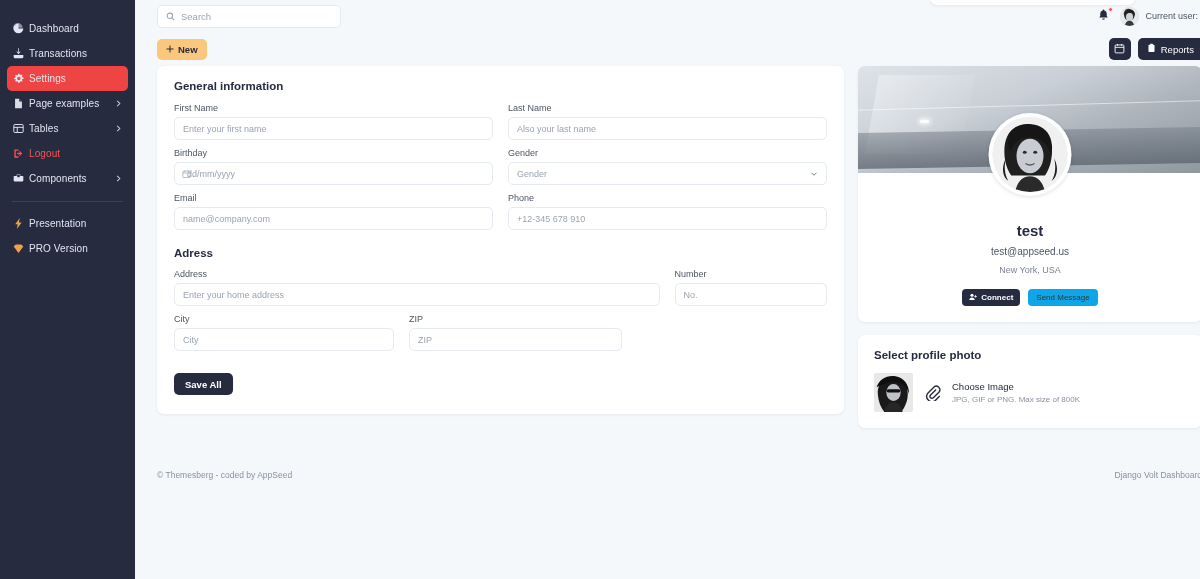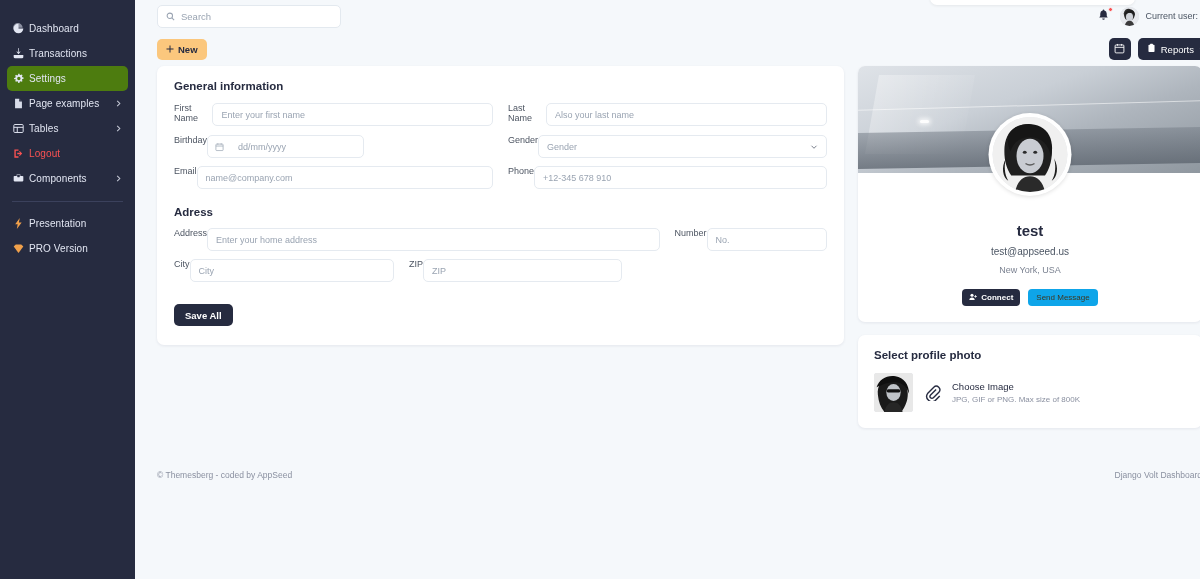--- a/index.html
+++ b/index.html
@@ -21,21 +21,21 @@
   .nav-item {
     display: flex; align-items: center;
     height: 25px; margin: 0 7px;
     padding: 0 6px;
     border-radius: 5px;
     color: #e2e6f2;
     font-size: 10px;
     cursor: pointer;
     position: relative;
   }
-  .nav-item.active { background: #4d7c0f; text-align: center; }
+  .nav-item.active { background: #ef4444; text-align: center; }
   .nav-ico {
     width: 16px; display: flex; align-items: center; justify-content: flex-start;
     flex: 0 0 16px;
   }
   .nav-ico svg { display: block; }
   .nav-label { white-space: nowrap; letter-spacing: .1px; }
   .nav-caret { margin-left: auto; opacity: .85; display: flex; }
   .nav-item.logout { color: #fa5252; }
   .sidebar-sep {
     height: 1px; background: #3b415c; margin: 10px 12px 9px 12px;
@@ -122,39 +122,39 @@
   .card-left { width: 687px; padding: 14px 17px 19px 17px; }
   .col-right { width: 344px; display: flex; flex-direction: column; gap: 13px; }
 
   .section-title {
     font-size: 11.5px; color: #262b40; font-weight: bold;
     margin-bottom: 11px;
   }
   .section-title.adress { margin-top: 17px; margin-bottom: 10px; }
 
   .frow { display: flex; gap: 15px; margin-bottom: 8px; }
-  .fgroup { display: flex; flex-direction: row; }
+  .fgroup { display: flex; flex-direction: column; }
   .flabel {
     font-size: 9px; color: #4d5562; margin-bottom: 4px;
   }
   .finput {
     height: 23px; background: #fff;
     border: 1px solid #e5eaf0; border-radius: 5px;
     font-size: 9px; color: #6b7280; padding: 0 8px;
     font-family: "Liberation Sans", sans-serif;
     outline: none; width: 100%;
     display: flex; align-items: center;
   }
   .finput::placeholder { color: #9aa4b2; }
   .input-icon-wrap { position: relative; }
   .input-icon-wrap svg {
     position: absolute; left: 8px; top: 50%; transform: translateY(-50%);
     color: #9aa4b2; pointer-events: none;
   }
-  .input-icon-wrap .finput { padding-left: 30px; }
+  .input-icon-wrap .finput { padding-left: 12px; }
   .fselect {
     height: 23px; border: 1px solid #e5eaf0; border-radius: 5px;
     background: #fff; font-size: 9px; color: #9aa4b2;
     padding: 0 8px; display: flex; align-items: center;
     cursor: pointer; width: 100%;
   }
   .fselect .chev { margin-left: auto; color: #6b7280; display: flex; }
 
   .w-half { width: 326px; }
   .w-addr { width: 500px; }

